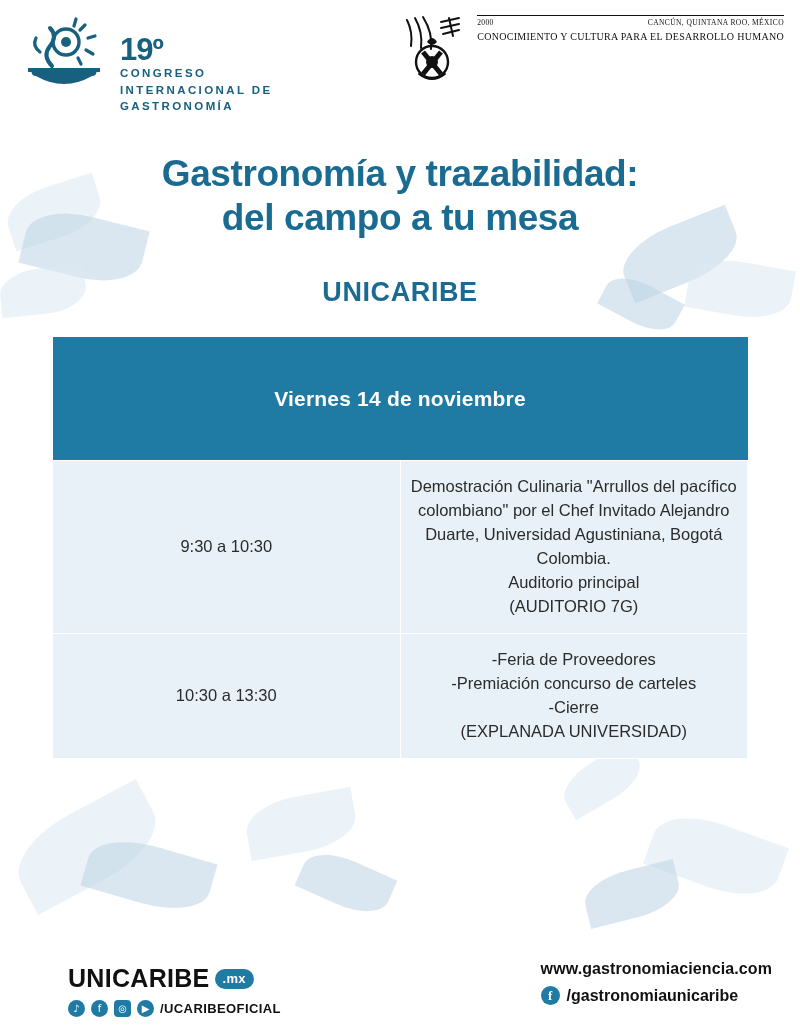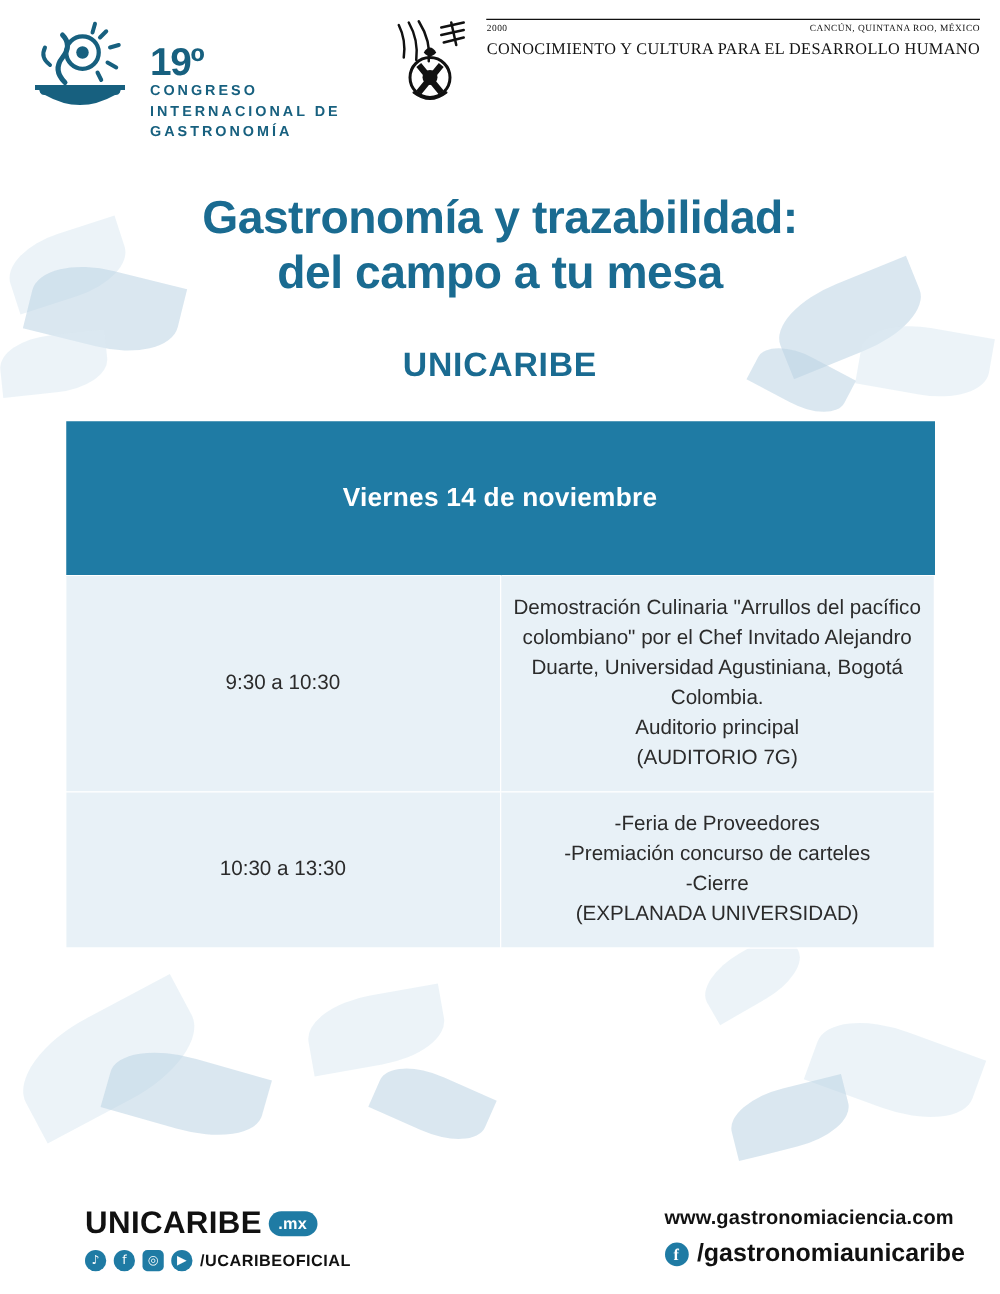--- a/index.html
+++ b/index.html
@@ -95,21 +95,21 @@
   .uni-sub {
     font-family: "Liberation Serif", serif;
     font-size: 7.5px;
     letter-spacing: 0.4px;
     color: #111;
     display: flex;
     justify-content: space-between;
   }
   .uni-tag {
     font-family: "Liberation Serif", serif;
-    font-size: 13px;
+    font-size: 10px;
     letter-spacing: 0.3px;
     color: #111;
     margin-top: 4px;
     text-align: left;
   }
 
   
   .title-block {
     text-align: center;
     margin-top: 12px;
@@ -228,21 +228,21 @@
   .sicon.square { border-radius: 4px; }
   .social-handle {
     font-size: 13px;
     font-weight: 700;
     color: #111;
     letter-spacing: 0.4px;
   }
   .foot-right {
     position: absolute;
     right: 28px;
-    bottom: 6px;
+    bottom: 16px;
     text-align: left;
   }
   .web {
     font-size: 16px;
     font-weight: 700;
     color: #111;
     letter-spacing: 0.1px;
   }
   .fb-line {
     display: flex;
@@ -257,21 +257,21 @@
     background: #1f7ba4;
     color: #fff;
     font-size: 13px;
     font-weight: 700;
     font-family: "Liberation Serif", serif;
     display: flex;
     align-items: center;
     justify-content: center;
   }
   .fb-text {
-    font-size: 20px;
+    font-size: 16px;
     font-weight: 700;
     color: #111;
   }
 
   
   .crest svg, .mark svg { display: block; }
 </style>
 </head>
 <body>
 

